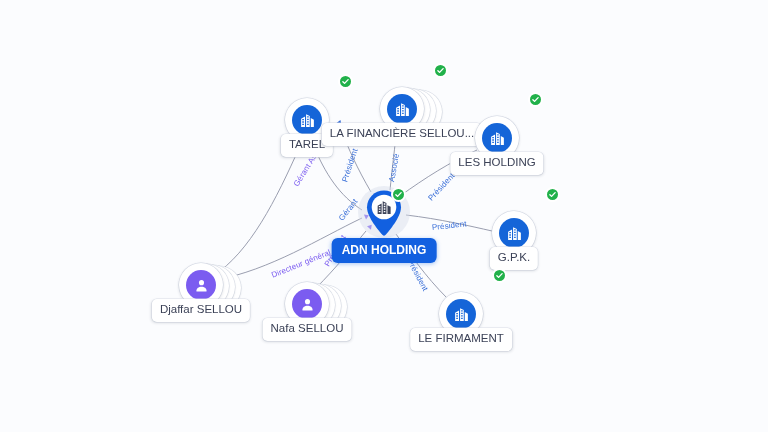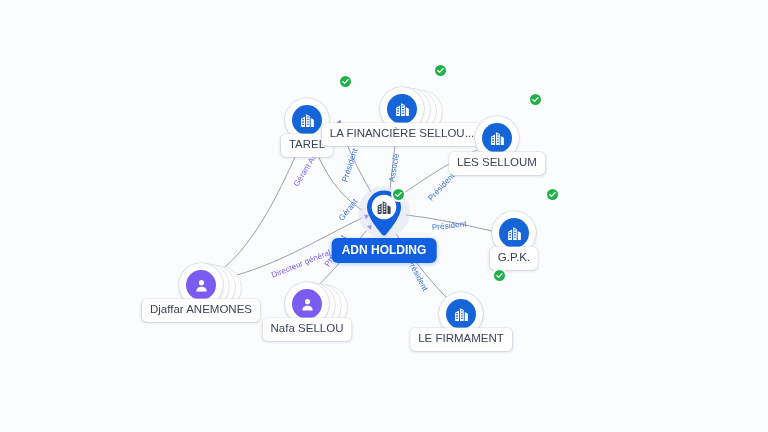--- a/index.html
+++ b/index.html
@@ -231,21 +231,21 @@
               <path fill="#ffffff" d="M10 21V3l5.2 2.6V21H10zm1.5-2.6h2.2v-1.9h-2.2v1.9zm0-3.5h2.2v-1.9h-2.2v1.9zm0-3.5h2.2V9.5h-2.2v1.9zm0-3.5h2.2V6h-2.2v1.9z"></path>
               <path fill="#ffffff" d="M16.6 21V8.6L21 10.9V21h-4.4z"></path>
             </svg>
           </div>
           <div class="badge">
             <svg width="9" height="9" viewBox="0 0 24 24">
               <path fill="none" stroke="#ffffff" stroke-width="3.6" stroke-linecap="round" stroke-linejoin="round" d="M5 12.5l4.5 4.5L19 7"></path>
             </svg>
           </div>
         </div>
-        <div class="node-label">LES SELLOUM</div>
+        <div class="node-label">LES HOLDING</div>
       </div>
       <div class="node" style="left: 514px; top: 233px;">
         <div class="node-disc">
           <div class="node-inner company">
             <svg width="17" height="17" viewBox="0 0 24 24">
               <path fill="#ffffff" d="M3 21V9.5l5.5-3.2V21H3zm1.6-2.6h2.3v-1.8H4.6v1.8zm0-3.4h2.3v-1.8H4.6v1.8zm0-3.4h2.3V9.8H4.6v1.8z"></path>
               <path fill="#ffffff" d="M10 21V3l5.2 2.6V21H10zm1.5-2.6h2.2v-1.9h-2.2v1.9zm0-3.5h2.2v-1.9h-2.2v1.9zm0-3.5h2.2V9.5h-2.2v1.9zm0-3.5h2.2V6h-2.2v1.9z"></path>
               <path fill="#ffffff" d="M16.6 21V8.6L21 10.9V21h-4.4z"></path>
             </svg>
           </div>
@@ -293,21 +293,21 @@
         <div class="stack s2"></div>
         <div class="stack s1"></div>
         <div class="node-disc">
           <div class="node-inner person">
             <svg width="17" height="17" viewBox="0 0 24 24">
               <circle cx="12" cy="8" r="3.6" fill="#ffffff"></circle>
               <path fill="#ffffff" d="M4.8 19.6c0-3.6 3.2-5.8 7.2-5.8s7.2 2.2 7.2 5.8c0 .6-.4 1-1 1H5.8c-.6 0-1-.4-1-1z"></path>
             </svg>
           </div>
         </div>
-        <div class="node-label">Djaffar ANEMONES</div>
+        <div class="node-label">Djaffar SELLOU</div>
       </div>
       <div class="node" style="left: 384px; top: 212px;">
         <div class="pin-halo"></div>
         <div class="pin"><svg width="42" height="50" viewBox="0 0 42 50">
             <path d="M21 2.5C11.6 2.5 4 10 4 19.3c0 9.9 12.2 24 15.6 27.8a1.9 1.9 0 0 0 2.8 0C25.8 43.3 38 29.2 38 19.3 38 10 30.4 2.5 21 2.5z" fill="#1260e0"></path>
             <circle cx="21" cy="19" r="12.3" fill="#ffffff"></circle>
             <g transform="translate(12.5,11) scale(0.72)">
               <path fill="#3c4257" d="M3 21V9.5l5.5-3.2V21H3zm1.6-2.6h2.3v-1.8H4.6v1.8zm0-3.4h2.3v-1.8H4.6v1.8zm0-3.4h2.3V9.8H4.6v1.8z"></path>
               <path fill="#3c4257" d="M10 21V3l5.2 2.6V21H10zm1.5-2.6h2.2v-1.9h-2.2v1.9zm0-3.5h2.2v-1.9h-2.2v1.9zm0-3.5h2.2V9.5h-2.2v1.9zm0-3.5h2.2V6h-2.2v1.9z"></path>
               <path fill="#3c4257" d="M16.6 21V8.6L21 10.9V21h-4.4z"></path>

